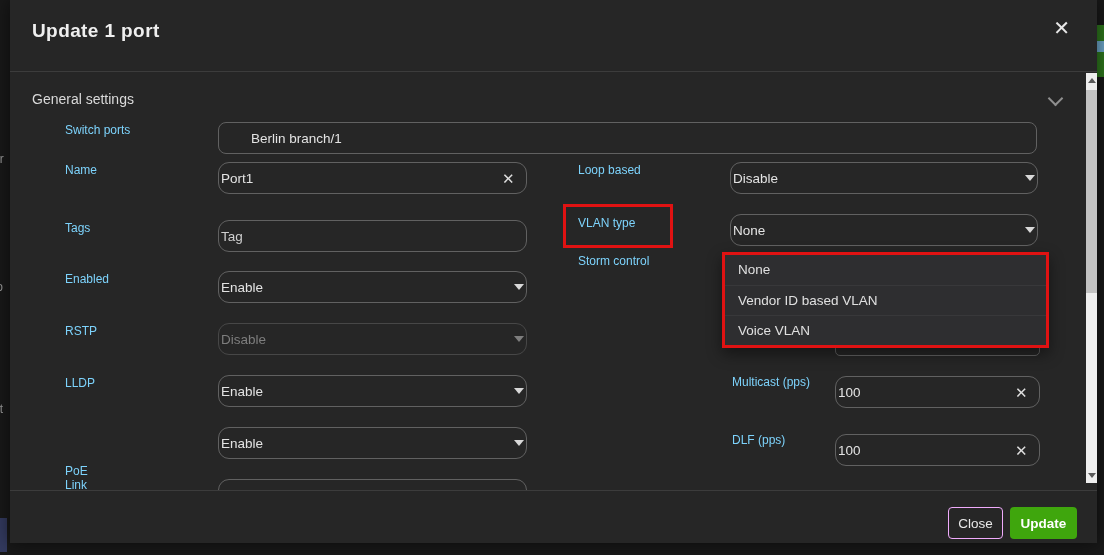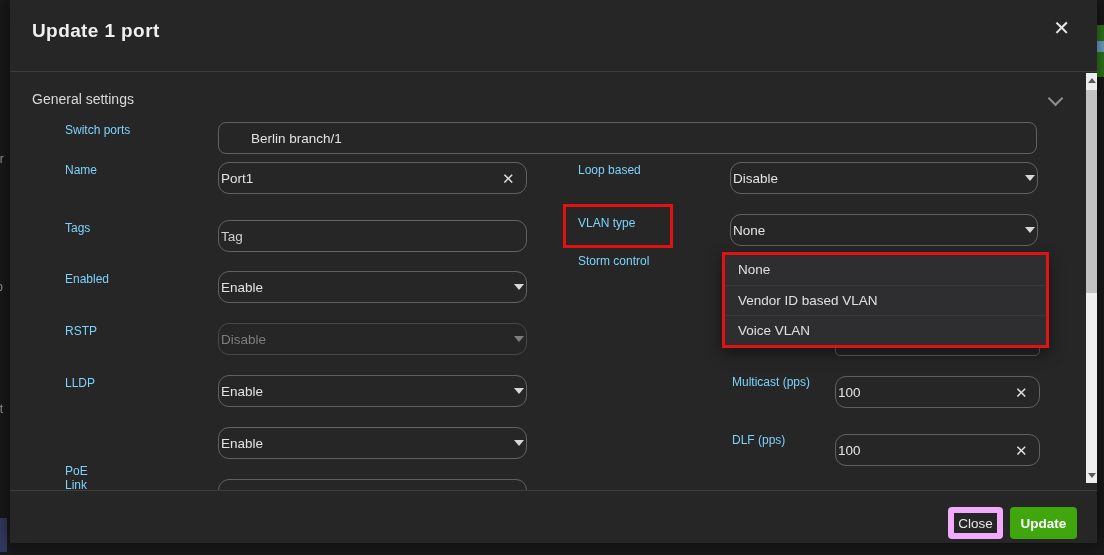--- a/index.html
+++ b/index.html
@@ -84,21 +84,21 @@
   .scrollbar { position:absolute; left:1076px; top:12px; width:11px; height:410px; background:#eeeeee; }
   .scroll-arrow { position:absolute; left:0; width:11px; height:15px; display:flex; align-items:center; justify-content:center; cursor:pointer; }
   .scroll-arrow.up { top:0; }
   .scroll-arrow.down { bottom:0; }
   .tri-up { width:0; height:0; border-left:4px solid transparent; border-right:4px solid transparent; border-bottom:5px solid #5a5a5a; }
   .tri-down { width:0; height:0; border-left:4px solid transparent; border-right:4px solid transparent; border-top:5px solid #5a5a5a; }
   .scroll-thumb { position:absolute; left:0; top:17px; width:11px; height:203px; background:#c2c2c2; cursor:grab; }
   
   .modal-footer { position:absolute; left:0; top:490px; width:1087px; height:53px; border-top:1px solid #3c3c3c; }
   .btn { position:absolute; top:16px; height:32px; border-radius:4px; font-size:13.5px; display:flex; align-items:center; justify-content:center; cursor:pointer; font-family:"Liberation Sans", sans-serif; }
-  .btn-close { left:938px; width:55px; background:#262626; border:6px solid #f0abfc; color:#e8e8e8; }
+  .btn-close { left:938px; width:55px; background:#262626; border:1px solid #f0abfc; color:#e8e8e8; }
   .btn-update { left:1000px; width:67px; background:#3fa60d; border:none; color:#ffffff; font-weight:700; }
 </style>
 </head>
 <body>
 
 <span class="bg-frag" style="top:152px;">or</span>
 <span class="bg-frag" style="top:280px;">to</span>
 <span class="bg-frag" style="top:402px;">nt</span>
 <div class="bg-patch" style="left:1097px; top:25px; width:7px; height:52px; background:#2f7a1e;"></div>
 <div class="bg-patch" style="left:1097px; top:41px; width:7px; height:11px; background:#6fa9cc;"></div>

